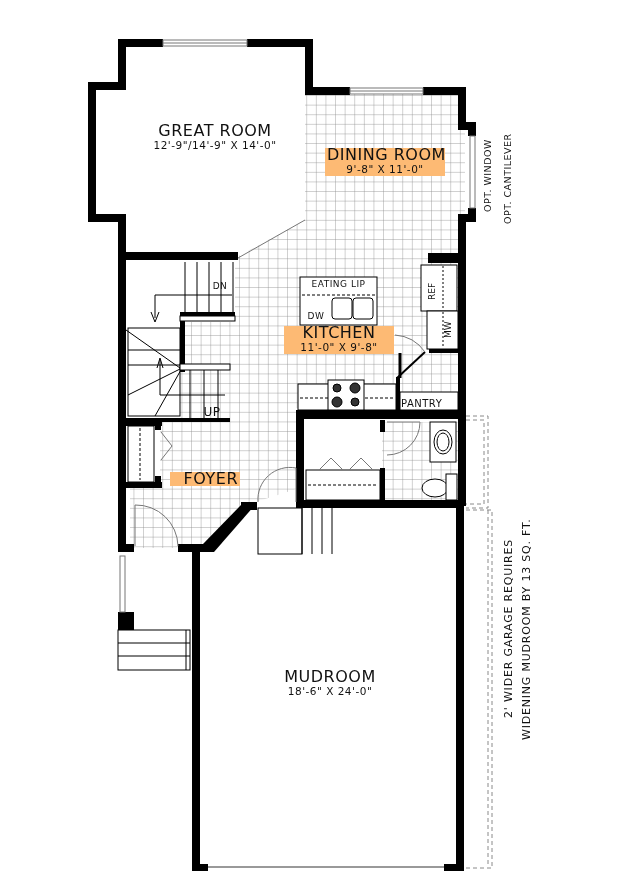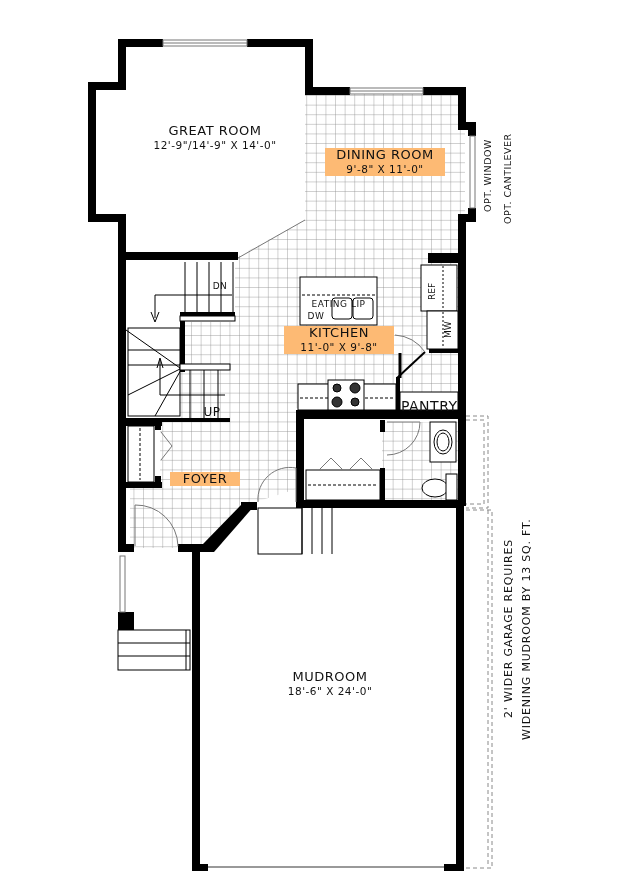--- a/index.html
+++ b/index.html
@@ -1,19 +1,19 @@
 <!DOCTYPE html>
 <html><head>
 <meta charset="utf-8">
 <style>
   html, body { margin: 0; padding: 0; background: #ffffff; }
   body { width: 622px; height: 893px; position: relative; overflow: hidden; font-family: "DejaVu Sans", sans-serif; }
   #plan { position: absolute; left: 0; top: 0; }
   .lbl { position: absolute; color: #111; font-family: "DejaVu Sans", sans-serif; text-align: center; white-space: nowrap; letter-spacing: 0.5px; }
-  .lbl .t { display: block; font-size: 13px; line-height: 14px; }
+  .lbl .t { display: block; font-size: 16px; line-height: 14px; }
   .lbl .d { display: block; font-size: 10.5px; line-height: 14px; }
   .bg-white { background: #fdba74; padding: 0 2px; }
   .small { font-size: 8.5px; }
   .vert { position: absolute; transform-origin: left top; transform: rotate(-90deg); white-space: nowrap; color: #111; }
 </style>
 </head>
 <body>
 
 <svg id="plan" width="622" height="893" viewBox="0 0 622 893" xmlns="http://www.w3.org/2000/svg">
   <defs>
@@ -224,32 +224,32 @@
 <div class="lbl" style="left:325px; top:148px; width:120px;">
   <span class="t bg-white">DINING ROOM</span>
   <span class="d bg-white">9'-8" X 11'-0"</span>
 </div>
 
 <div class="lbl" style="left:284px; top:326px; width:110px;">
   <span class="t bg-white">KITCHEN</span>
   <span class="d bg-white">11'-0" X 9'-8"</span>
 </div>
 
-<div class="lbl" style="left:170px; top:472px; width:70px;">
+<div class="lbl" style="left:170px; top:472px; width:70px;text-align:right;">
   <span class="t bg-white">FOYER</span>
 </div>
 
-<div class="lbl small" style="left:401px; top:398px; width:56px; font-size:14px;">PANTRY</div>
+<div class="lbl small" style="left:401px; top:398px; width:36px; font-size:10px;">PANTRY</div>
 
 <div class="lbl" style="left:260px; top:670px; width:140px;">
   <span class="t">MUDROOM</span>
   <span class="d">18'-6" X 24'-0"</span>
 </div>
 
-<div class="lbl" style="left:302px; top:279px; width:73px; font-size:9px;margin-top:20px;">EATING LIP</div>
+<div class="lbl" style="left:302px; top:279px; width:73px; font-size:9px;">EATING LIP</div>
 <div class="lbl" style="left:304px; top:311px; width:24px; font-size:9px;">DW</div>
 <div class="lbl" style="left:208px; top:281px; width:24px; font-size:9px;">DN</div>
 <div class="lbl" style="left:200px; top:405px; width:24px; font-size:12px;">UP</div>
 
 <div class="vert" style="left:427px; top:300px; font-size:9px;">REF</div>
 <div class="vert" style="left:443px; top:338px; font-size:9px;">MW</div>
 
 <div class="vert" style="left:482px; top:212px; font-size:9.5px; letter-spacing:0.5px;">OPT. WINDOW</div>
 <div class="vert" style="left:502px; top:224px; font-size:9.5px; letter-spacing:0.5px;">OPT. CANTILEVER</div>
 

